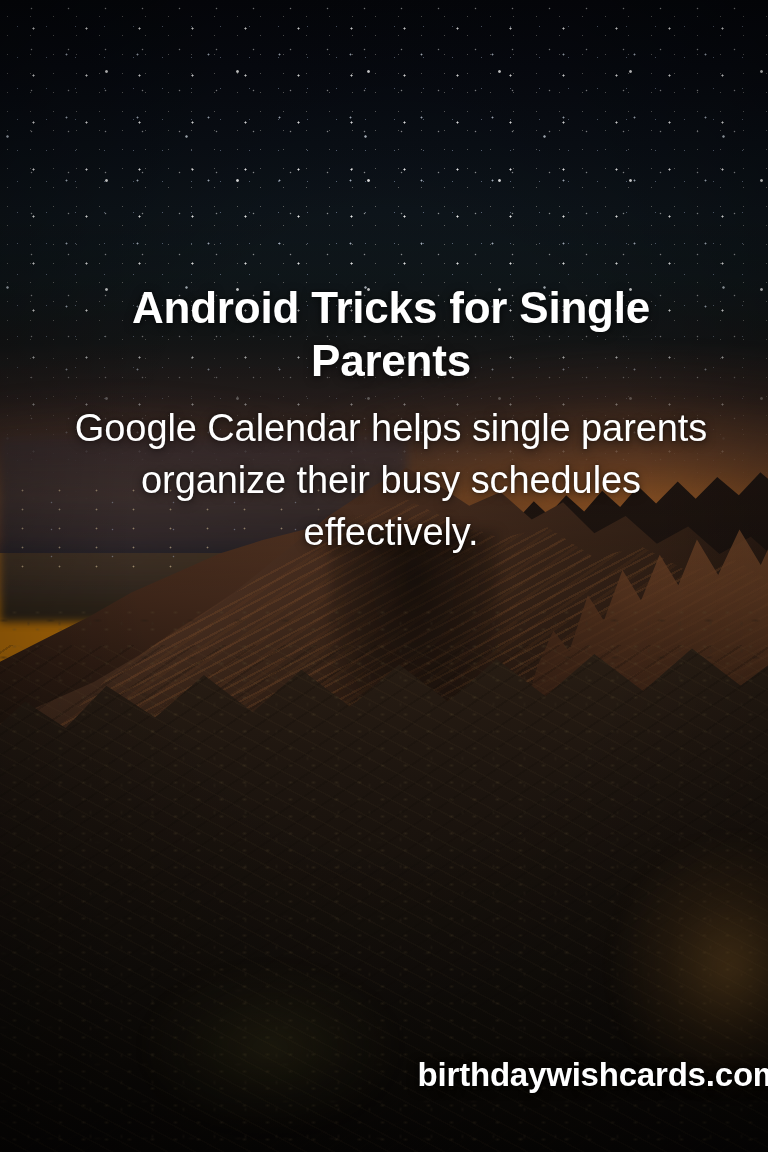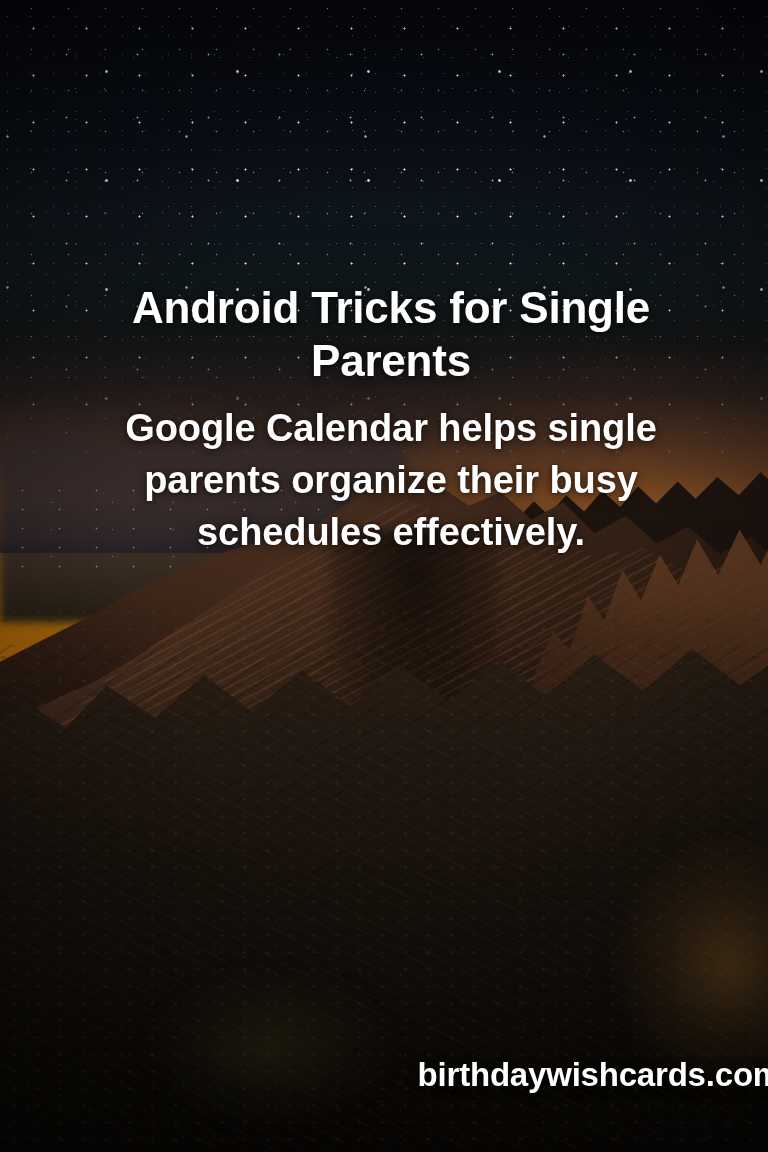--- a/index.html
+++ b/index.html
@@ -396,21 +396,21 @@
     color: #ffffff;
     letter-spacing: -0.2px;
     text-shadow: 0 2px 10px rgba(0,0,0,0.55), 0 0 3px rgba(0,0,0,0.35);
   }
 
   .subhead {
     margin: 14px 0 2px 0;
     font-family: "Liberation Sans", sans-serif;
     font-size: 38px;
     line-height: 1.38;
-    font-weight: bold;
+    font-weight: normal;
     color: #ffffff;
     letter-spacing: -0.1px;
     text-shadow: 0 2px 10px rgba(0,0,0,0.6), 0 0 3px rgba(0,0,0,0.4);
   }
 
   .footer-domain {
     position: absolute;
     bottom: 58px;
     left: 0;
     right: 0;

